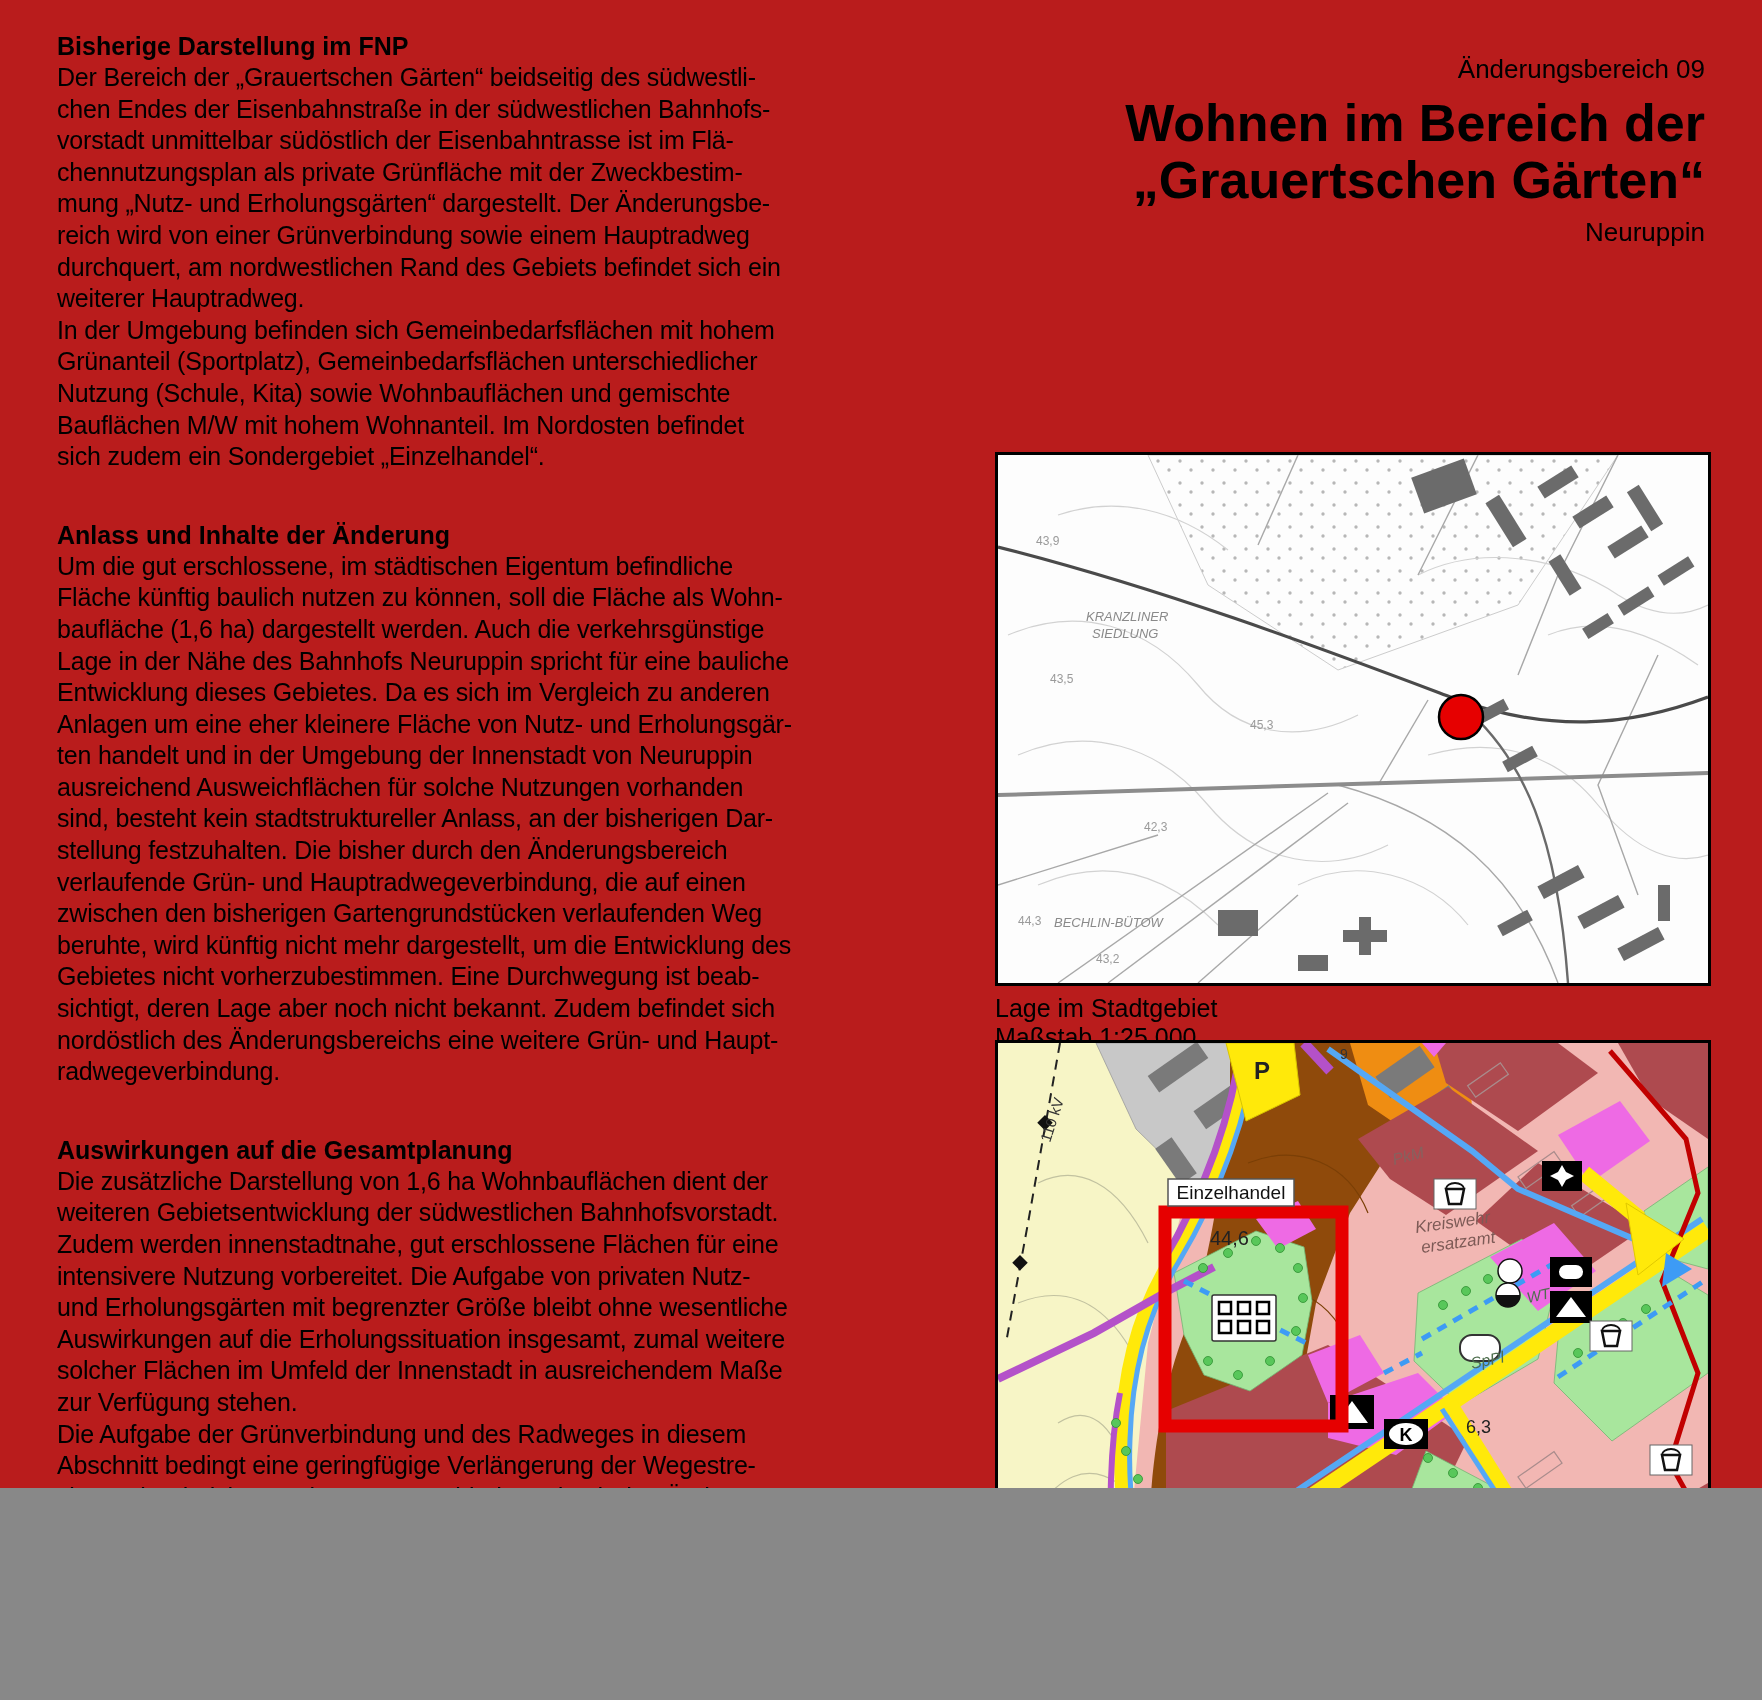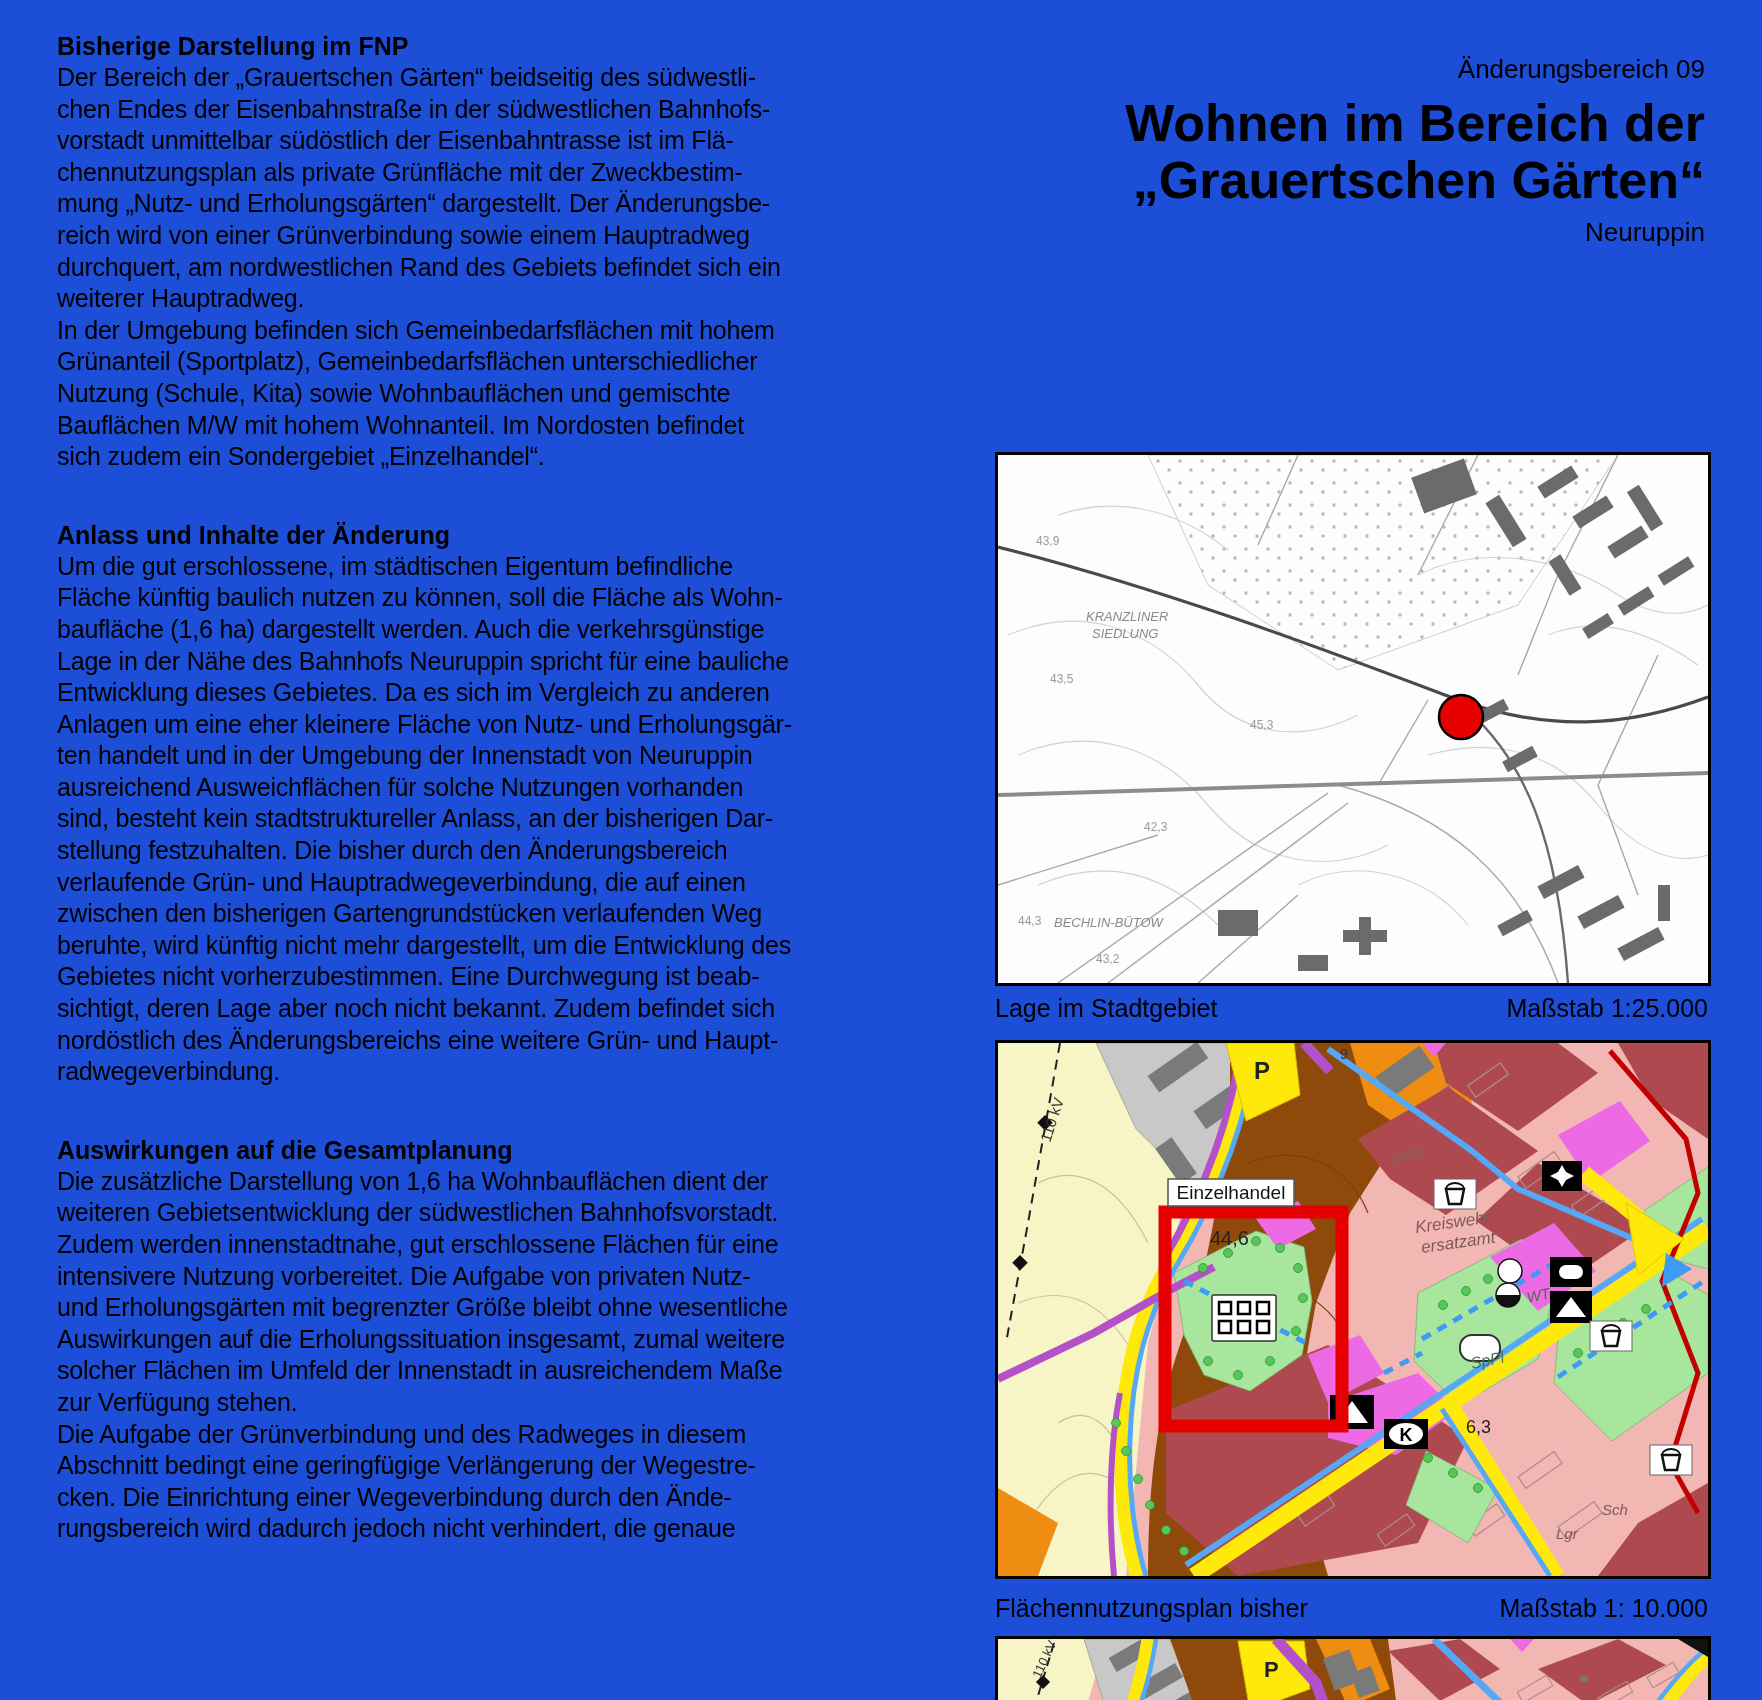--- a/index.html
+++ b/index.html
@@ -1,16 +1,16 @@
 <!DOCTYPE html>
 <html><head>
 <meta charset="utf-8">
 <style>
   html,body{margin:0;padding:0;background:#888;}
-  .page{position:relative;width:1762px;height:1700px;background:#1d4ed8;overflow:hidden;
+  .page{position:relative;width:1762px;height:1488px;background:#b91c1c;overflow:hidden;
         font-family:"Liberation Sans",sans-serif;color:#000;}
   
   .textcol{position:absolute;left:57px;top:30px;width:900px;}
   .section{margin-bottom:46px;}
   .section h2{font-size:25px;line-height:32px;margin:0;font-weight:bold;}
   .para{font-size:25px;line-height:31.6px;white-space:pre-line;letter-spacing:-0.2px;}
   
   .rhead{position:absolute;right:57px;top:16px;width:700px;text-align:right;}
   .sheetline{font-size:32px;font-weight:bold;line-height:40px;white-space:nowrap;}
   .sheetline.gray{color:#b2b2b2;}
@@ -21,21 +21,21 @@
   .doctitle{font-size:52px;font-weight:bold;line-height:57px;margin-top:10px;}
   .city{font-size:26px;margin-top:8px;}
   
   .mapframe{position:absolute;left:995px;width:710px;border:3px solid #000;
             box-sizing:content-box;background:#fff;}
   #map1{top:452px;height:528px;}
   #map2{top:1040px;height:533px;}
   #map3{top:1636px;height:77px;}
   .mapframe svg{display:block;}
   .caprow{position:absolute;left:995px;width:713px;display:flex;
-          justify-content:space-between;font-size:25px;}
+          justify-content:flex-end;font-size:25px;flex-direction:column;}
   #cap1{top:994px;}
   #cap2{top:1594px;}
   svg text{font-family:"Liberation Sans",sans-serif;}
 </style>
 </head>
 <body>
 
 <div class="page">
 
   <div class="textcol">

